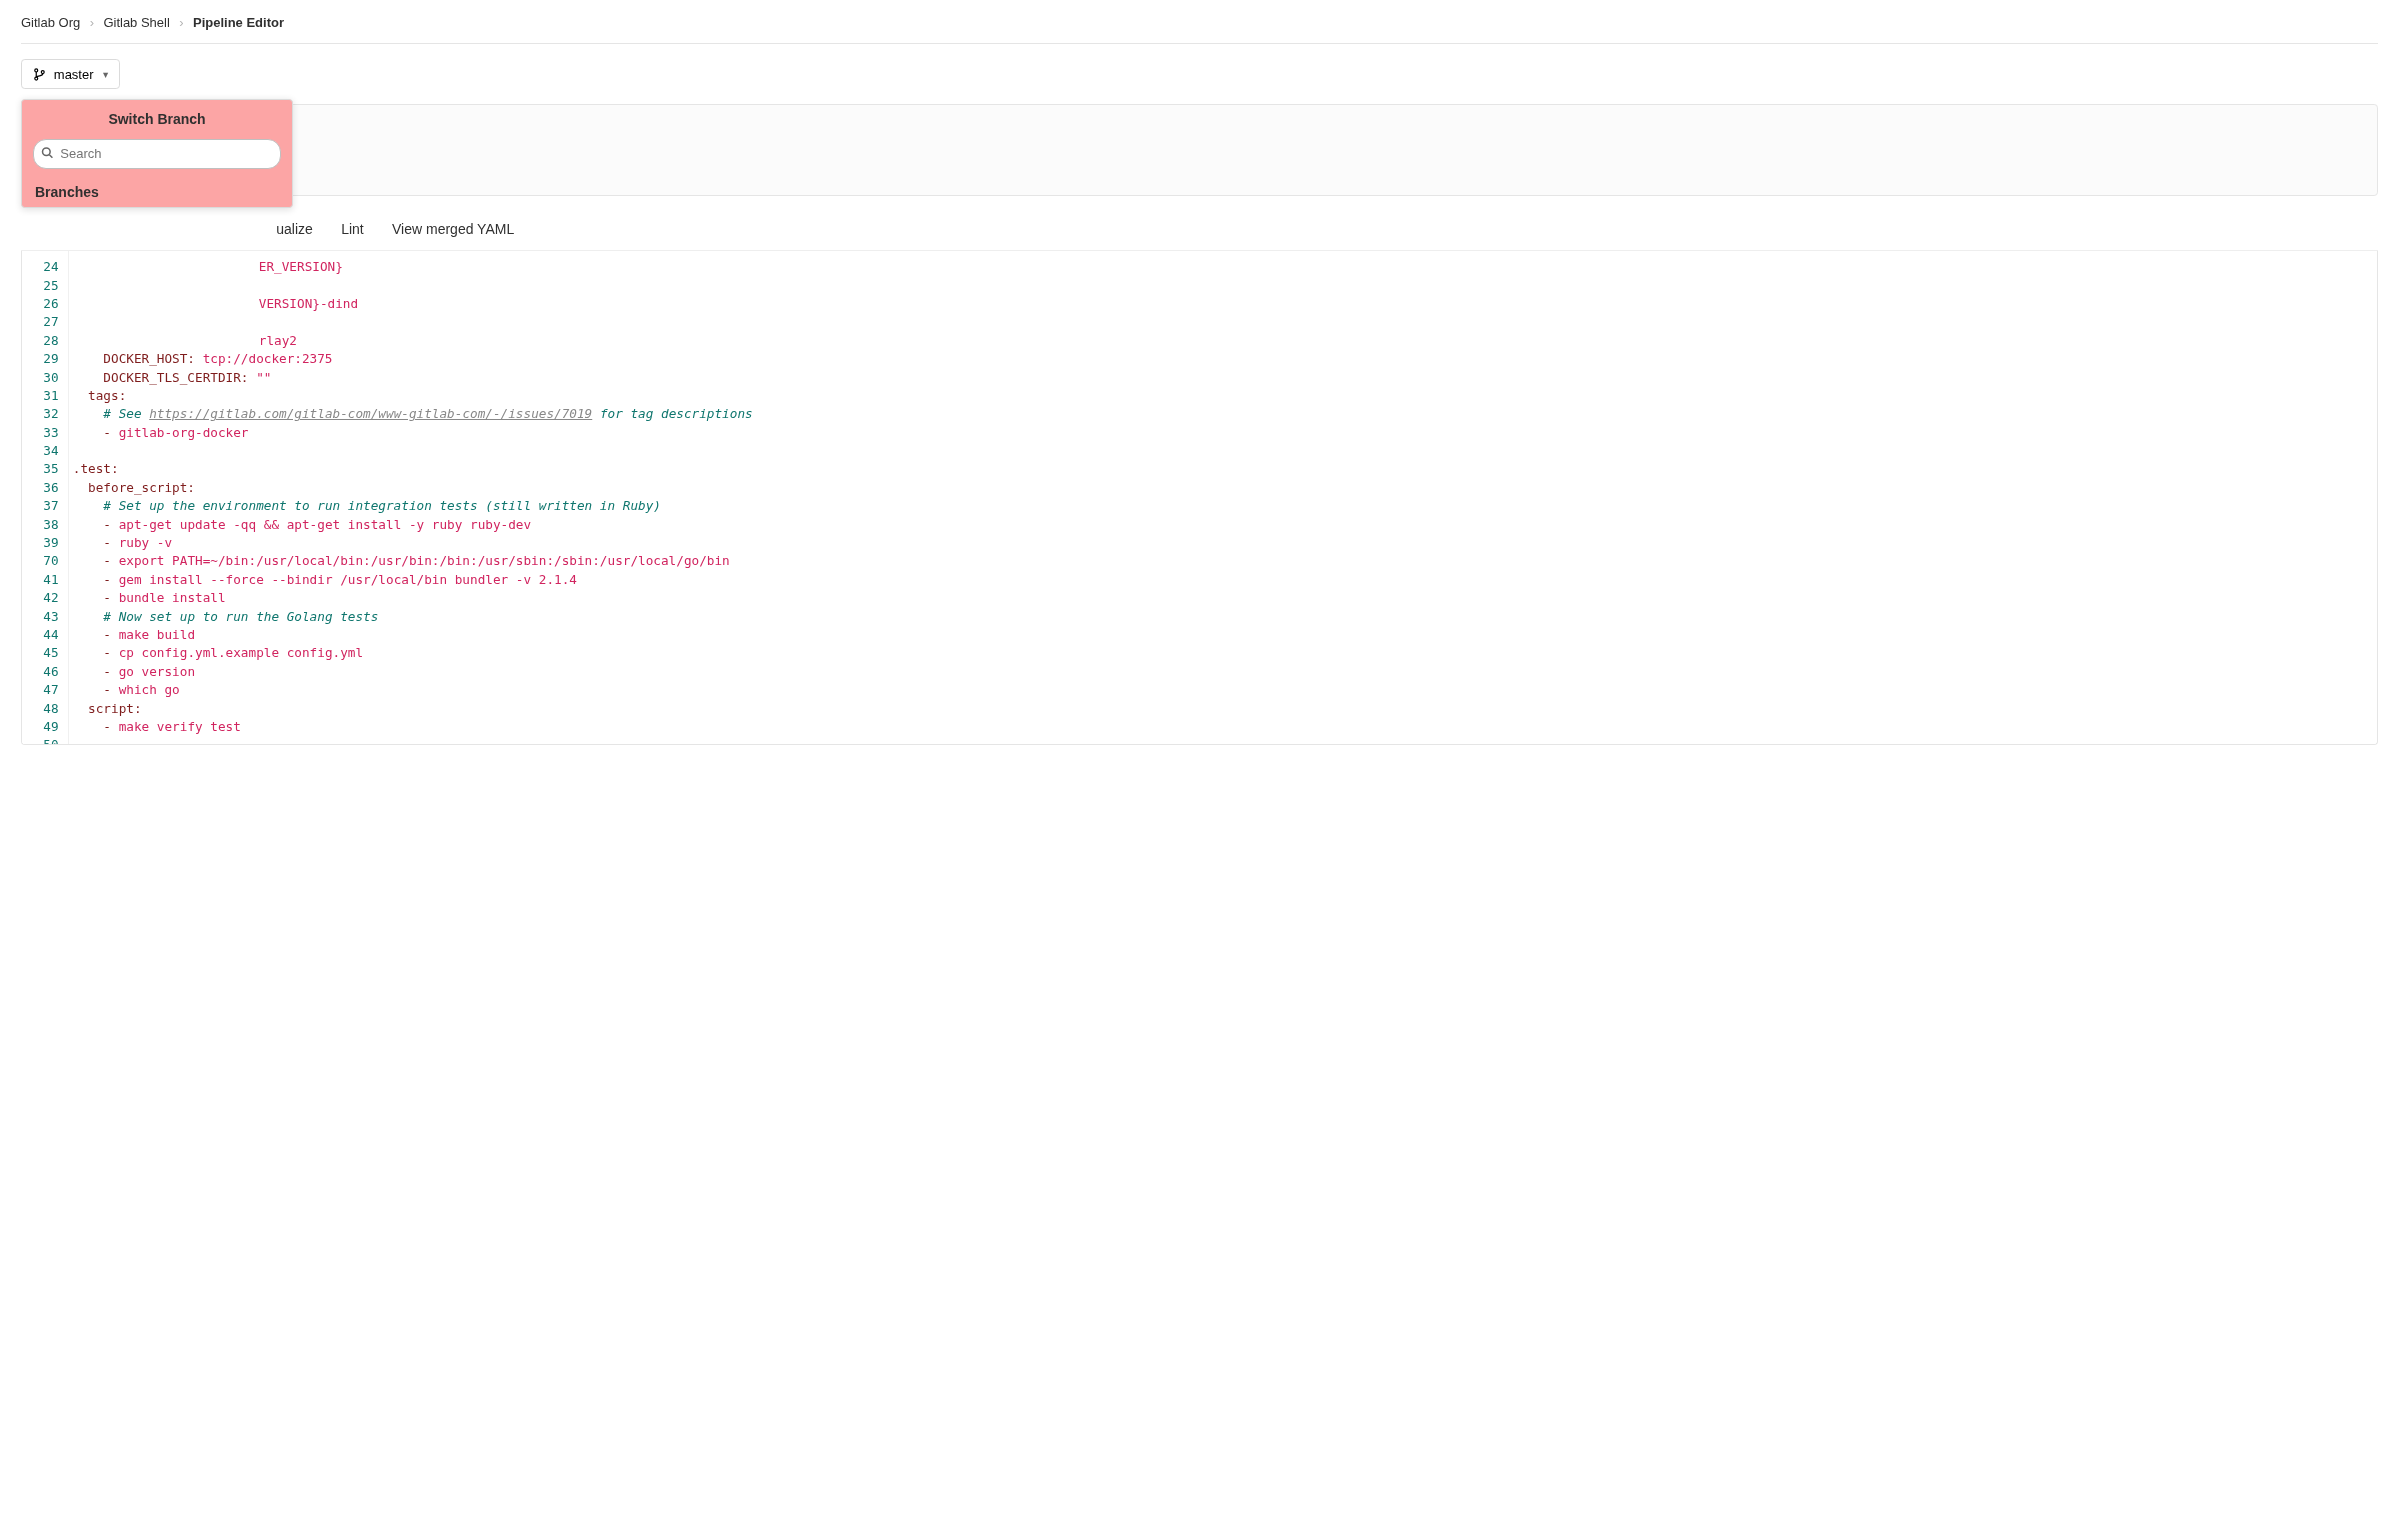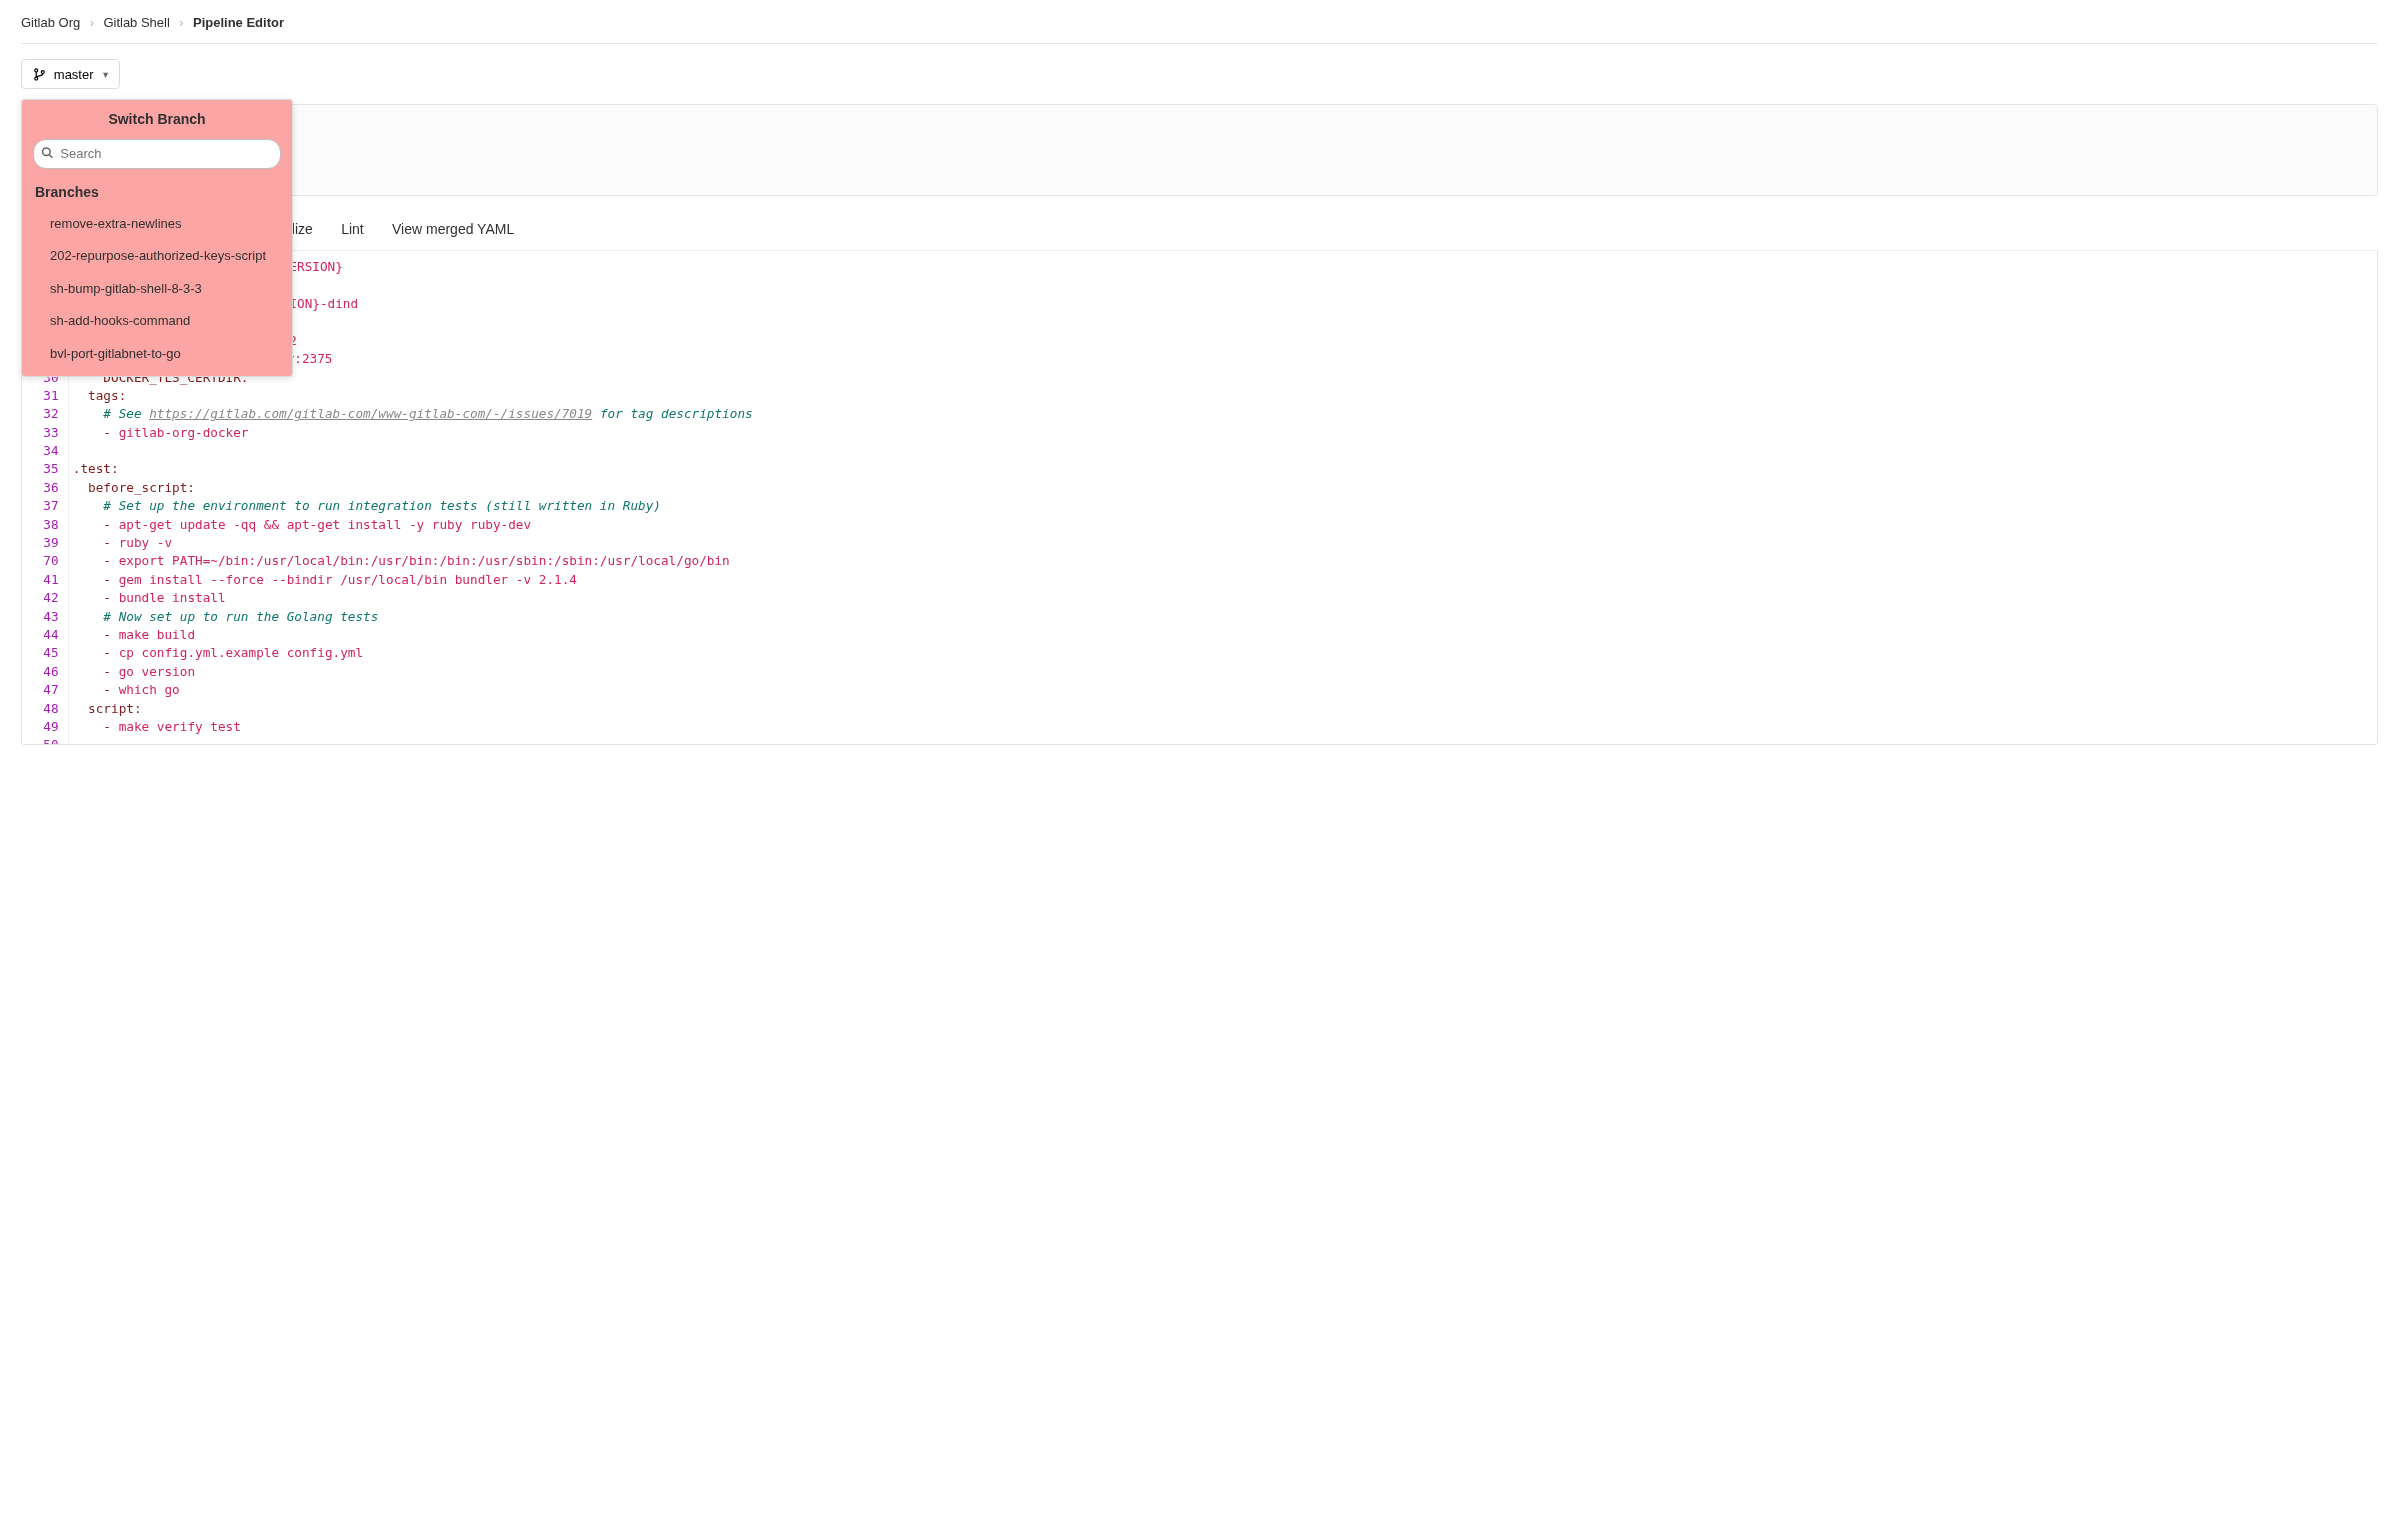--- a/index.html
+++ b/index.html
@@ -29,21 +29,21 @@
 .info-panel .line1 { margin-bottom: 34px; }
 .info-panel .commit-link { color: #1f75cb; text-decoration: none; }
 .info-panel .learn-link { color: #1f75cb; text-decoration: none; }
 .info-panel .valid-text { color: #303030;}
 
 .tabs { display: flex; gap: 24.5px; padding: 3.8px 0 0; font-size: 14px; border-bottom: 0.9px solid #eee; margin-bottom: 0px; }
 .tab { padding: 9.4px 1.9px 13px; color: #303030; cursor: pointer; }
 .tab.active { border-bottom: 1.9px solid #6666c4; font-weight: 500;}
 
 .editor { display: flex; border: 0.9px solid #e5e5e5; border-top: none; border-radius: 0 0 3.8px 3.8px; font-family: "SFMono-Regular", Menlo, Consolas, monospace; font-size: 12.7px; line-height: 1.45; max-height: 494px; overflow: hidden;}
-.gutter { width: 47px; text-align: right; color: #a21caf; padding: 7.5px 9.4px 7.5px 0; user-select: none; border-right: 0.9px solid #f0f0f0; background: #fff; }
+.gutter { width: 47px; text-align: right; color: #0f766e; padding: 7.5px 9.4px 7.5px 0; user-select: none; border-right: 0.9px solid #f0f0f0; background: #fff; }
 .gutter div { height: 18.4px; }
 .code { padding: 7.5px 0 7.5px 3.8px; white-space: pre; overflow: hidden; flex: 1;}
 .code-line { height: 18.4px; position: relative;}
 .tok-str { color: #d1245f; }
 .tok-key { color: #7f1d1d; }
 .tok-comment { color: #0f766e; font-style: italic; }
 .tok-link { color: #888; font-style: italic; text-decoration: underline; }
 .pad { display: inline-block; }
 </style>
 </head>
@@ -78,27 +78,20 @@
           <span class="search-icon">
             <svg width="12.2" height="12.2" viewBox="0 0 16 16" fill="none" stroke="currentColor" stroke-width="2">
                 <circle cx="7" cy="7" r="5"></circle>
                 <path d="M11 11l4 4"></path>
               </svg>
           </span>
           <input type="text" placeholder="Search" style="">
         </div>
       </div>
       <div class="dropdown-section-title">Branches</div>
-      <div class="dropdown-list" id="branch-list">
-          <div class="dropdown-item">remove-extra-newlines</div>
-          <div class="dropdown-item">202-repurpose-authorized-keys-script</div>
-          <div class="dropdown-item">sh-bump-gitlab-shell-8-3-3</div>
-          <div class="dropdown-item">sh-add-hooks-command</div>
-          <div class="dropdown-item">bvl-port-gitlabnet-to-go</div>
-        </div>
     </div>
   </div>
 
   <div class="info-panel">
     <div class="line1">
       <a href="#" class="commit-link">fd</a>
     </div>
     <div class="line2">
       <span class="valid-text">alid. </span><a href="#" class="learn-link">Learn more</a>
     </div>

